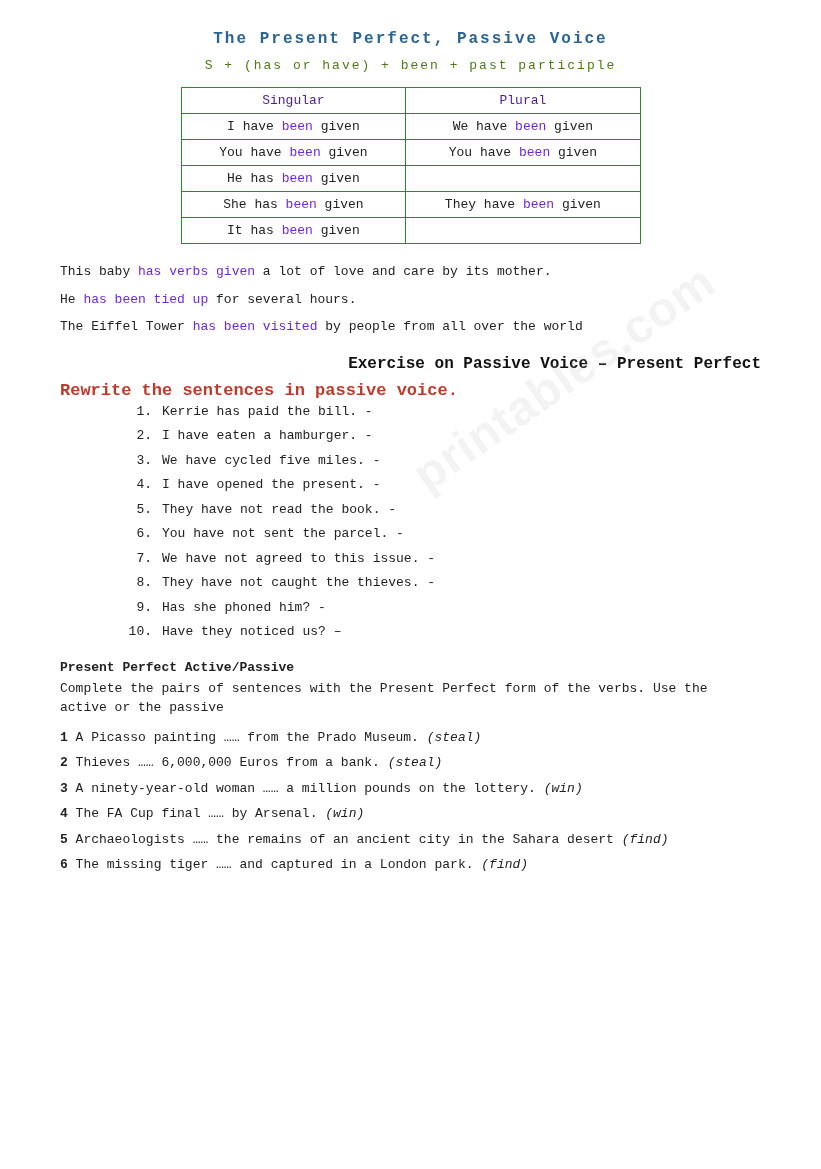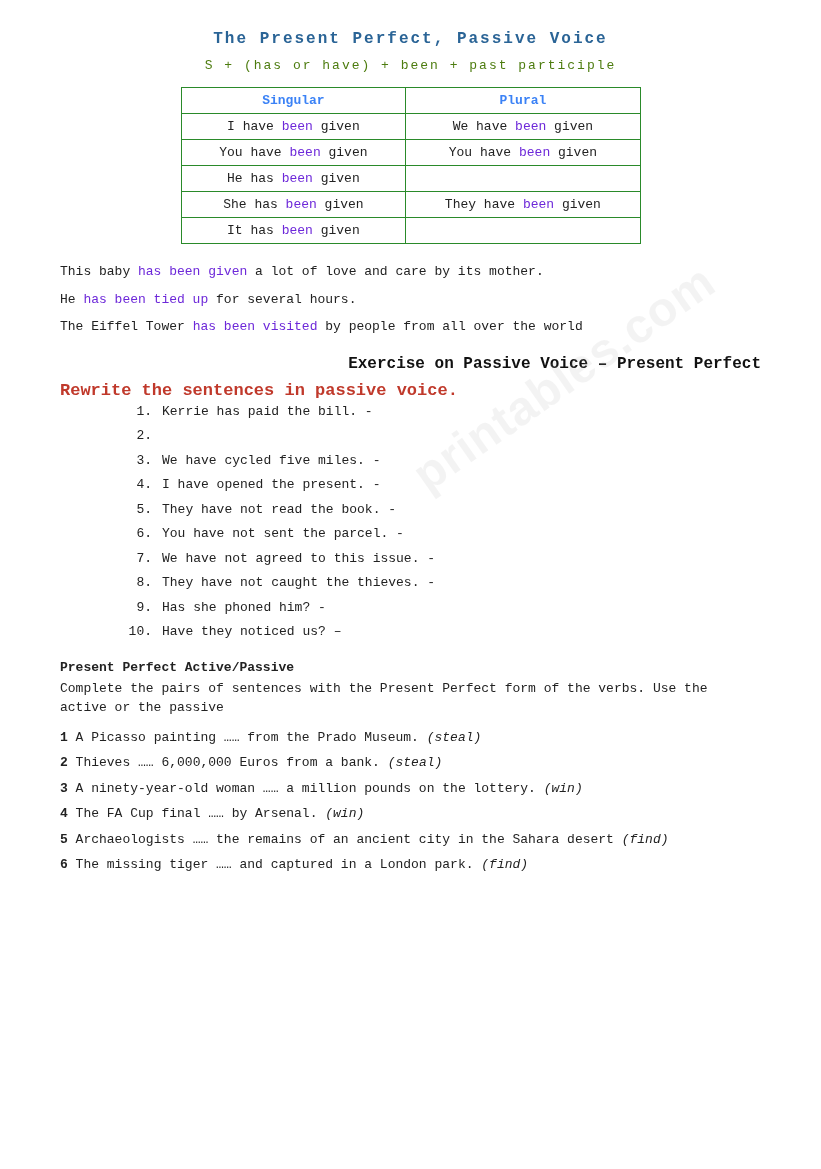--- a/index.html
+++ b/index.html
@@ -38,22 +38,22 @@
     }
     .conjugation-table th, .conjugation-table td {
       border: 1px solid #2a8a2a;
       padding: 5px 18px;
       text-align: center;
       font-family: 'Courier New', Courier, monospace;
       font-size: 13px;
     }
     .conjugation-table th {
       background: #fff;
-      font-weight: bold;
-      color: #3b82f6;
+      font-weight: normal;
+      color: #4c1d95;
     }
     .conjugation-table td {
       background: #fff;
     }
 
     .green { color: #6d28d9; }
     .bold { font-weight: normal; }
 
     .examples {
       margin: 0 0 18px 0;
@@ -169,40 +169,41 @@
     </tr>
     <tr>
       <td><span class="bold">It <span class="bold">has</span> <span class="green bold">been</span> given</span></td>
       <td></td>
     </tr>
   </tbody>
 </table>
 
 <div class="examples">
   <p>
-    This baby <span class="green">has been given</span> a lot of love and care by its mother.
+    This baby <span class="green">has verbs given</span> a lot of love and care by its mother.
   </p>
   <p>
     He <span class="green">has been tied up</span> for several hours.
   </p>
   <p>
     The Eiffel Tower <span class="green">has been visited</span> by people from all over the world
   </p>
 </div>
 
 <div class="section-title">Exercise on Passive Voice – Present Perfect</div>
 <div class="instruction">Rewrite the sentences in passive voice.</div>
 
 <ol class="exercise-list">
   <li>
       <span class="num">1.</span>
       <span>Kerrie has paid the bill. -</span>
     </li>
   <li>
       <span class="num">2.</span>
+      <span>I have eaten a hamburger. -</span>
     </li>
   <li>
       <span class="num">3.</span>
       <span>We have cycled five miles. -</span>
     </li>
   <li>
       <span class="num">4.</span>
       <span>I have opened the present. -</span>
     </li>
   <li>

